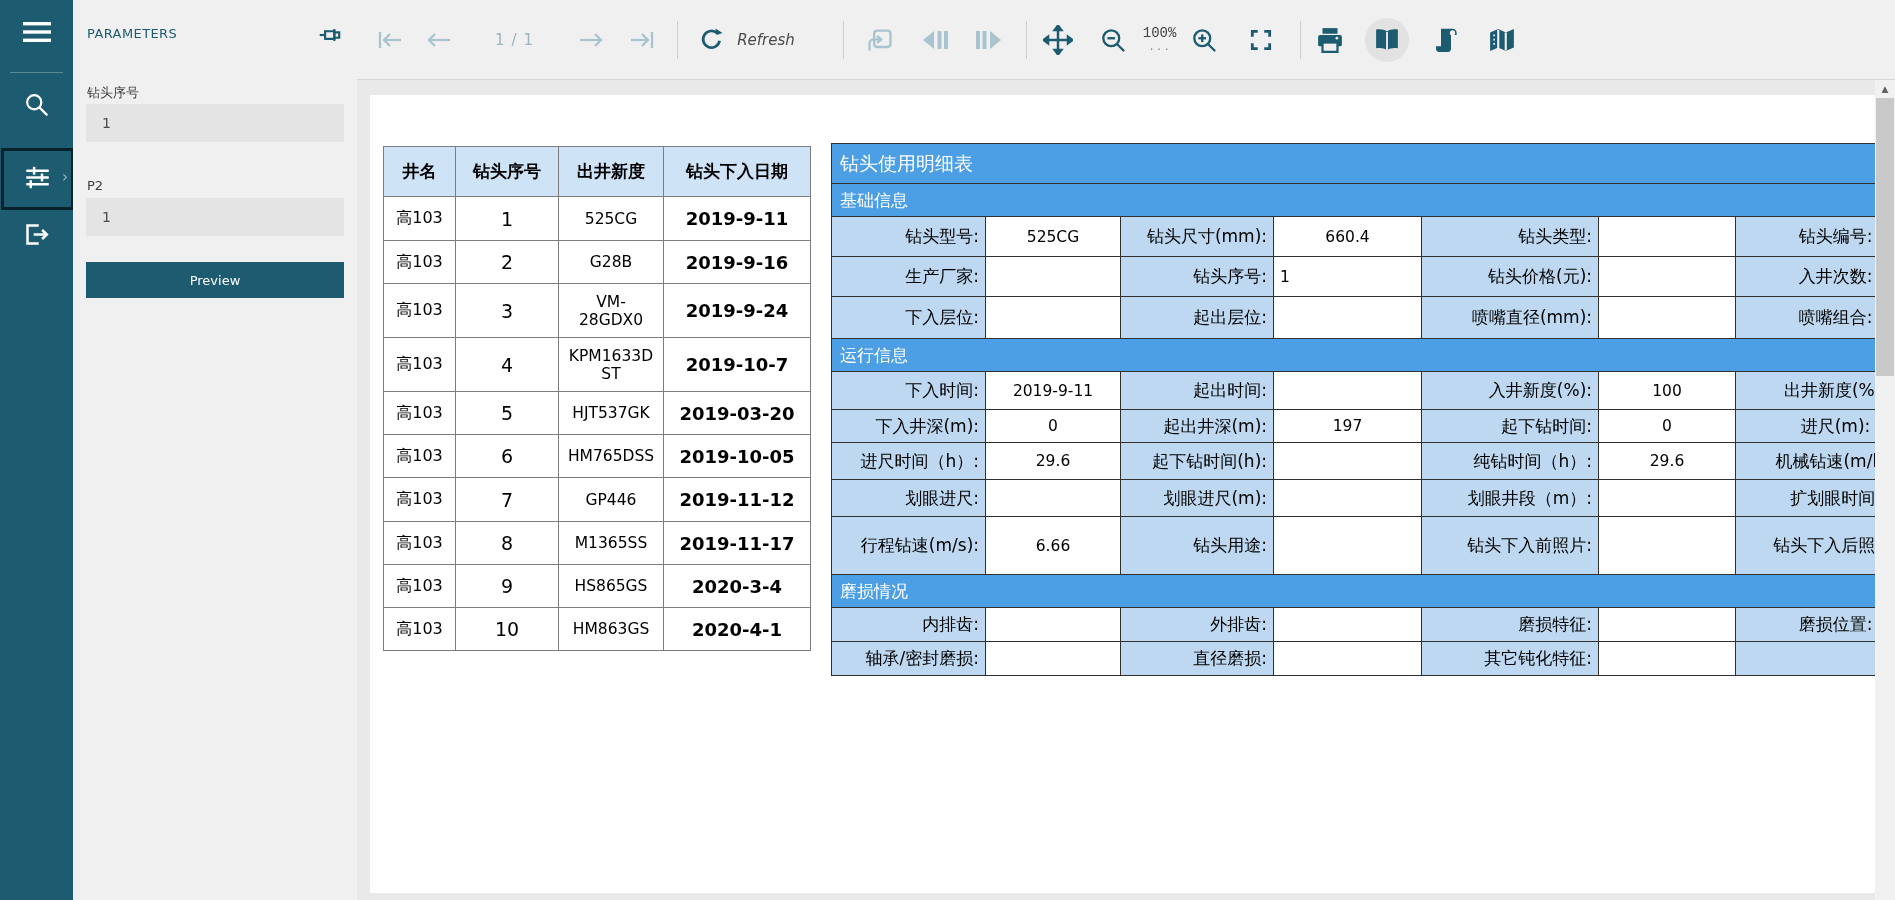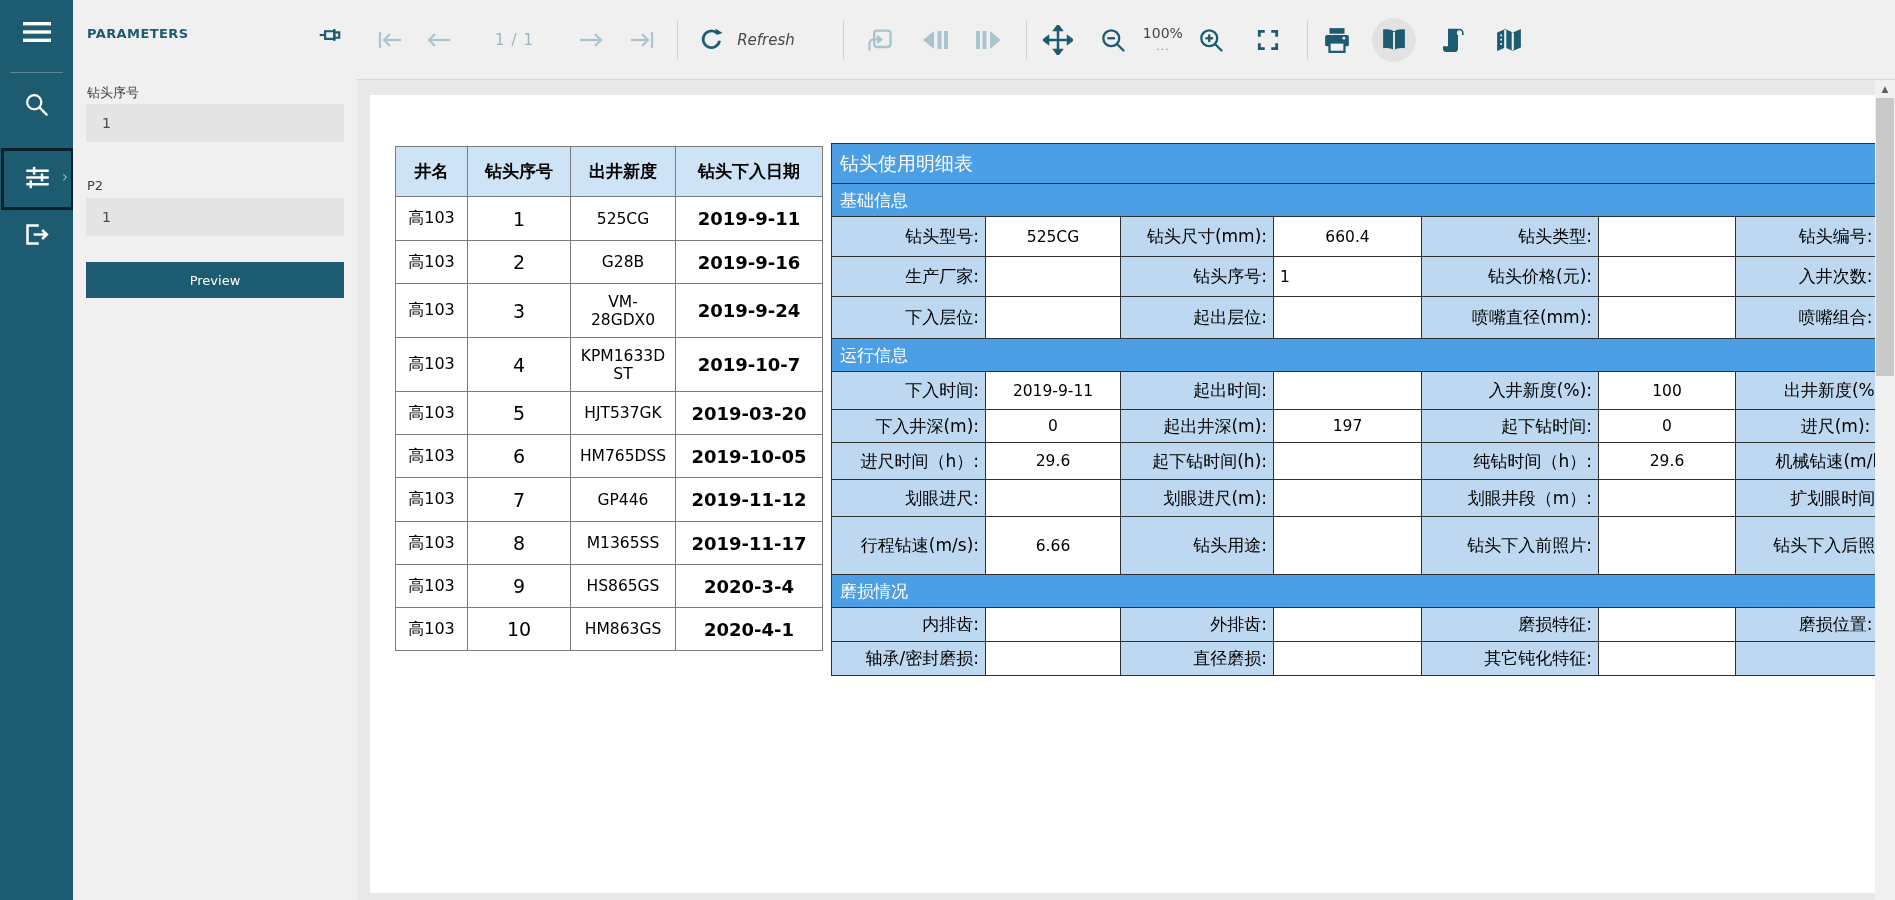--- a/index.html
+++ b/index.html
@@ -6,48 +6,48 @@
             font-family:"DejaVu Sans","Liberation Sans",sans-serif;}
   .abs{position:absolute;}
   
   #rail{left:0;top:0;width:73px;height:900px;background:#1d5b70;}
   .rail-btn{position:absolute;left:0;width:73px;height:56px;display:flex;align-items:center;justify-content:center;color:#fff;cursor:pointer;}
   #rail-divider{position:absolute;left:10px;right:10px;top:72px;height:1px;background:rgba(255,255,255,.28);}
   #rail-params{border:3px solid #08222b;left:1px;width:67px;top:148px;height:56px;}
   #rail-params .chev{position:absolute;right:3px;top:19px;color:#9fb7c0;font-size:15px;line-height:15px;}
   
   #panel{left:73px;top:0;width:284px;height:900px;background:#f0f0f0;}
-  #panel-title{position:absolute;left:14px;top:26px;font-size:13px;font-weight:bold;color:#1d5b70;letter-spacing:.4px;}
+  #panel-title{position:absolute;left:14px;top:26px;font-size:13px;font-weight:normal;color:#1d5b70;letter-spacing:.4px;}
   #pin{position:absolute;right:14px;top:22px;color:#1d5b70;cursor:pointer;}
   .plabel{position:absolute;left:14px;font-size:13px;color:#3d3d3d;}
   .pfield{position:absolute;left:13px;width:242px;height:38px;background:#e4e4e4;border:none;outline:none;
           font-size:14px;color:#4a4a4a;padding:0 0 0 16px;font-family:"DejaVu Sans",sans-serif;}
   #preview-btn{position:absolute;left:13px;top:262px;width:258px;height:36px;background:#1d5b70;color:#fff;
                border:none;font-size:13px;cursor:pointer;font-family:"DejaVu Sans",sans-serif;}
   
   #toolbar{left:357px;top:0;width:1538px;height:80px;background:#f0f0f0;border-bottom:1px solid #d7d7d7;
            display:flex;align-items:center;box-sizing:border-box;}
   .tbi{display:flex;align-items:center;justify-content:center;flex:0 0 auto;cursor:pointer;}
   .en{color:#1d5b70;} .dis{color:#a9c4cf;cursor:default;}
   .tsep{width:1px;height:38px;background:#cfcfcf;flex:0 0 auto;}
   #page-info{font-size:15px;color:#9db3bd;display:flex;gap:7px;align-items:center;}
   #refresh-label{font-size:15px;color:#4a4a4a;margin-left:12px;font-style:italic;}
-  #zoom-box{display:flex;flex-direction:column;align-items:center;line-height:14px;}
+  #zoom-box{display:flex;flex-direction:column;align-items:center;line-height:14px;font-family:Liberation Mono, monospace;}
   #zoom-value{font-size:14px;color:#444;}
   #zoom-more{font-size:11px;color:#8a8a8a;letter-spacing:1px;}
   #book-wrap{width:44px;height:44px;border-radius:50%;background:#e2e2e2;}
   
   #viewport{left:357px;top:80px;width:1518px;height:820px;background:#e9e9e9;}
   #page{position:absolute;left:13px;top:15px;width:1505px;height:798px;background:#fff;overflow:hidden;}
   
   #vscroll{left:1875px;top:80px;width:20px;height:820px;background:#f1f1f1;}
   #vscroll .up{position:absolute;top:2px;left:0;width:20px;height:14px;color:#606060;font-size:9px;text-align:center;line-height:14px;cursor:pointer;}
   #vthumb{position:absolute;left:1px;top:18px;width:18px;height:278px;background:#c9c9c9;cursor:pointer;}
   
-  #wells{position:absolute;left:25px;top:51px;border-collapse:collapse;table-layout:fixed;}
+  #wells{position:absolute;left:13px;top:51px;border-collapse:collapse;table-layout:fixed;}
   #wells td,#wells th{border:1.5px solid #7c7c7c;text-align:center;vertical-align:middle;color:#000;padding:1px 3px;}
   #wells th{background:#cfe3f7;font-size:17px;font-weight:bold;}
   #wells td{font-size:16px;}
   #wells td.c-num{font-size:19px;}
   #wells td.c-model{font-size:15.5px;white-space:pre-line;}
   #wells td.c-date{font-size:18px;font-weight:600;}
   
   #detail{position:absolute;left:461px;top:48px;border-collapse:collapse;table-layout:fixed;width:1104px;}
   #detail td{border:1.5px solid #303030;vertical-align:middle;padding:0 5px;box-sizing:border-box;}
   #detail .t-title td{background:#4c9fe4;color:#fff;font-size:19px;text-align:left;padding-left:8px;}

